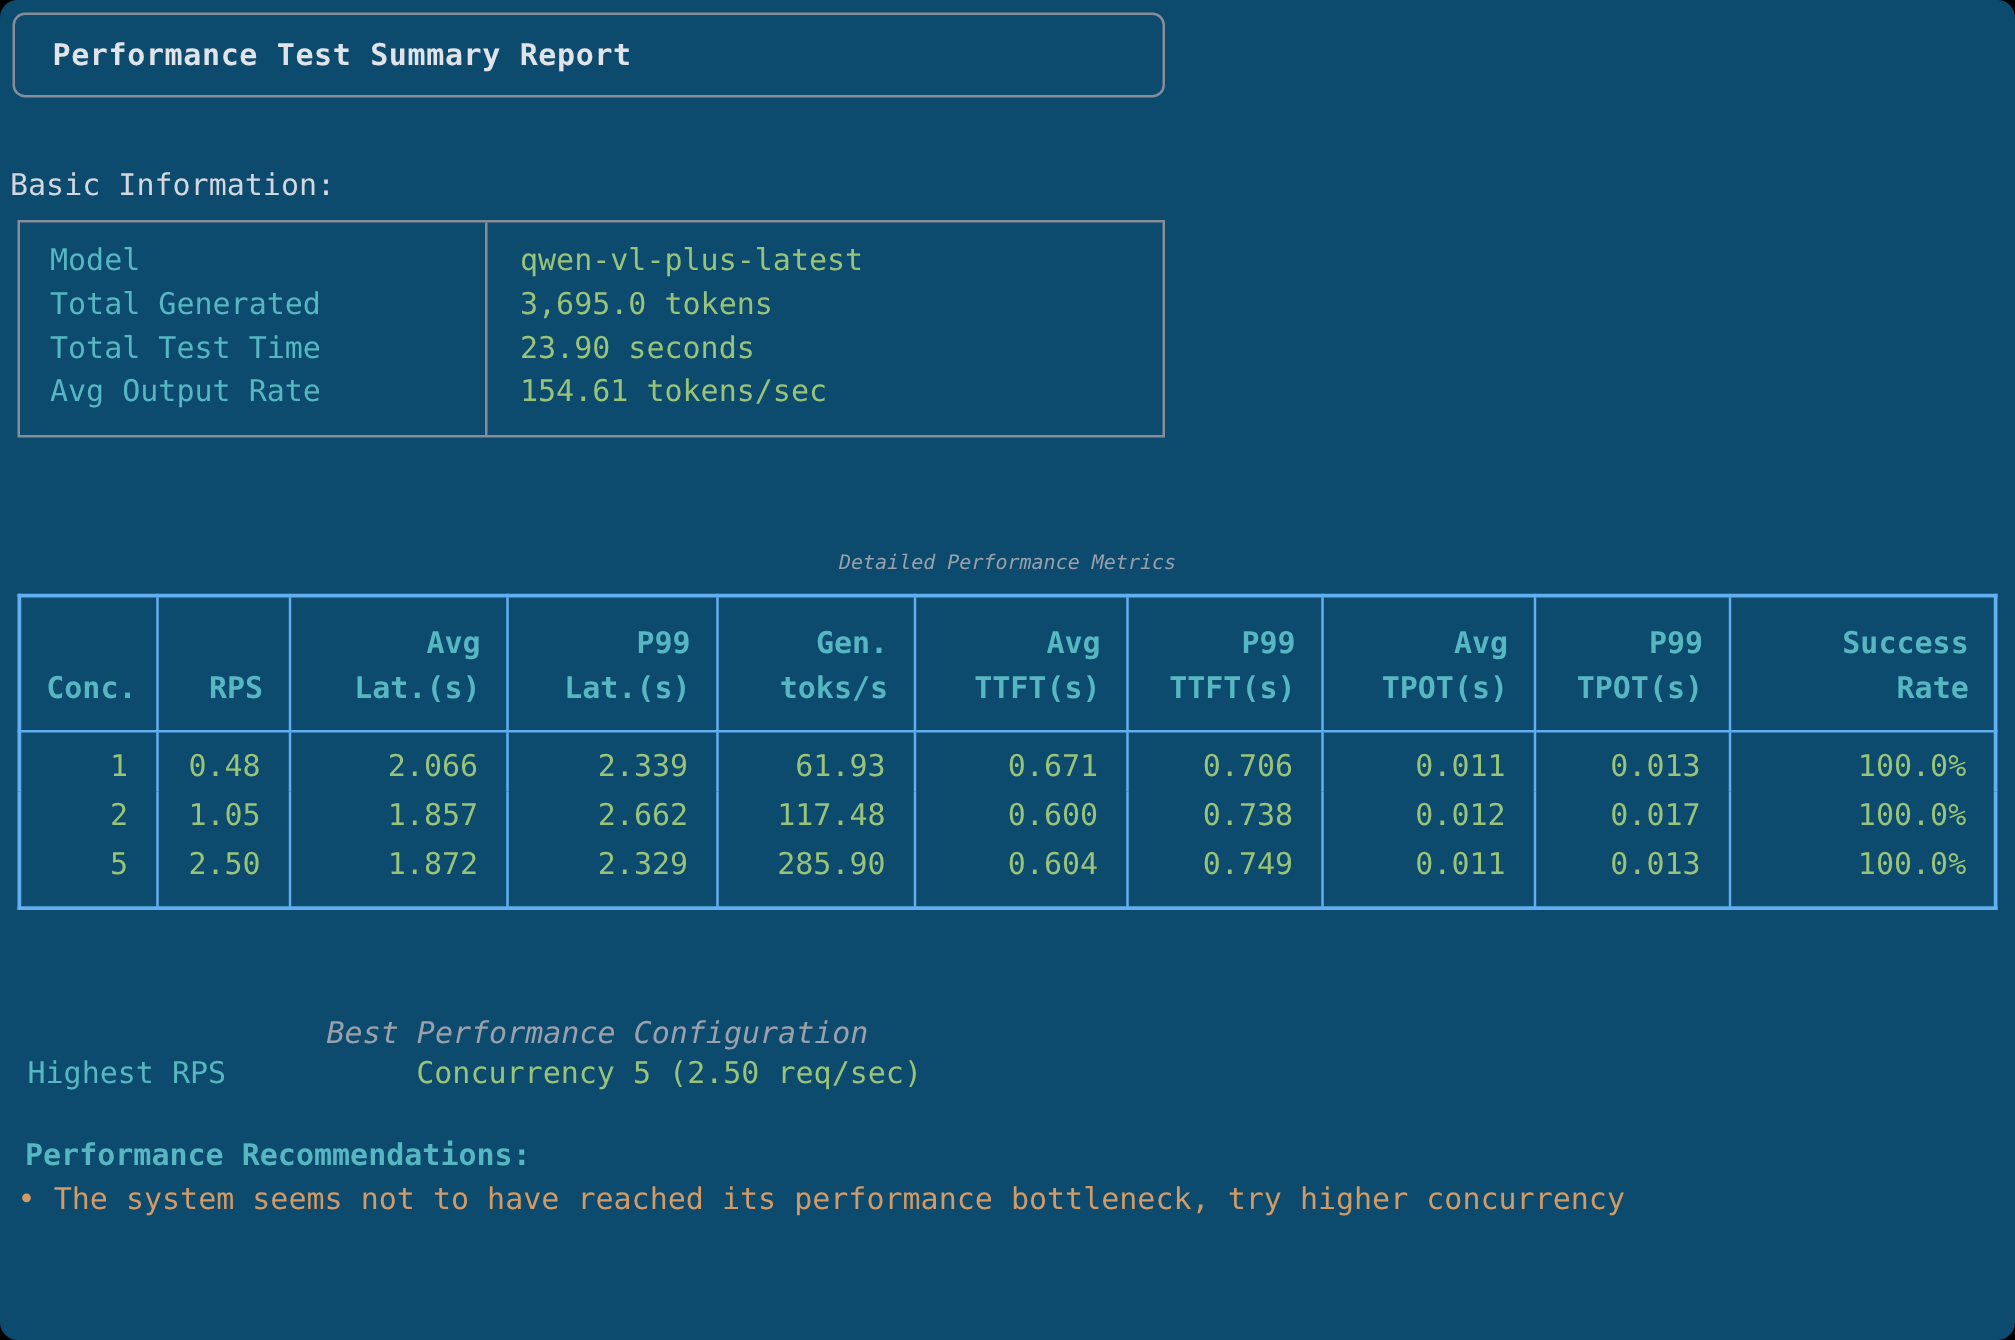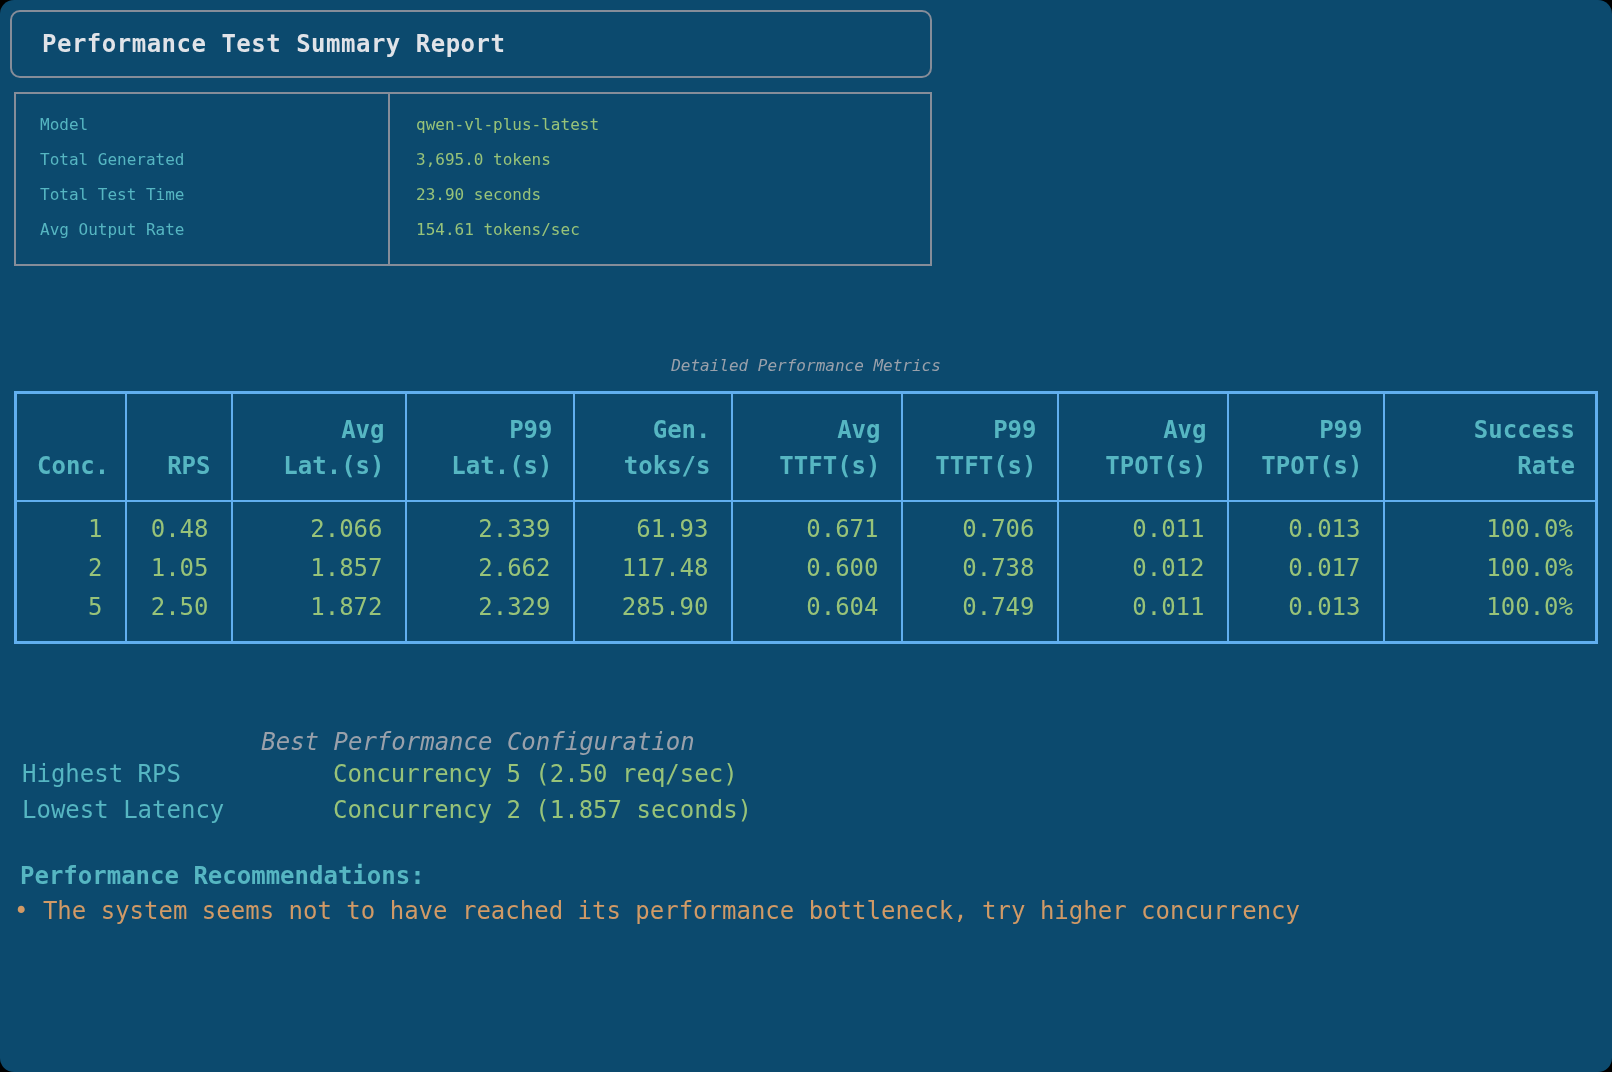--- a/index.html
+++ b/index.html
@@ -29,21 +29,21 @@
     margin: 56px 0 0 8px;
     font-size: 24px; color: #d3d7de;
   }
   .info-box {
     margin: 14px 0 0 14px;
     width: 918px;
     border: 2px solid #868d99;
     display: flex;
   }
   .info-col { padding: 13px 0 17px 24px; }
-  .info-col div { line-height: 35px; font-size: 16px; white-space: nowrap; }
+  .info-col div { line-height: 35px; font-size: 24px; white-space: nowrap; }
   .info-labels { width: 372px; color: #56b6c2; }
   .info-values { flex: 1; border-left: 2px solid #868d99; padding-left: 26px; color: #98c379; }
   .table-title {
     margin-top: 90px; text-align: center;
     font-style: italic; font-size: 16px; color: #9aa1ab;
   }
   .metrics-table {
     margin: 16px 0 0 14px;
     width: 1584px;
     border-collapse: collapse;
@@ -83,20 +83,21 @@
 </style>
 </head>
 <body>
 
 <div class="page">
 
   <div class="title-box">
     <span>Performance Test Summary Report</span>
   </div>
 
+  <div class="section-heading">Basic Information:</div>
 
   <div class="info-box">
     <div class="info-col info-labels">
         <div>Model</div>
         <div>Total Generated</div>
         <div>Total Test Time</div>
         <div>Avg Output Rate</div>
       </div>
     <div class="info-col info-values">
         <div>qwen-vl-plus-latest</div>
@@ -200,21 +201,20 @@
           <td>0.013</td>
           <td>100.0%</td>
         </tr>
       </tbody>
   </table>
 
   <div class="best-config">
     <div class="bc-title">Best Performance Configuration</div>
     <div>
         <div class="bc-row"><span class="bc-label">Highest RPS</span><span class="bc-value">Concurrency 5 (2.50 req/sec)</span></div>
-        <div class="bc-row"><span class="bc-label">Lowest Latency</span><span class="bc-value">Concurrency 2 (1.857 seconds)</span></div>
       </div>
   </div>
 
   <div class="recommendations">
     <div class="rec-heading">Performance Recommendations:</div>
     <div>
         <div class="rec-item"><span>• </span><span>The system seems not to have reached its performance bottleneck, try higher concurrency</span></div>
       </div>
   </div>
 

